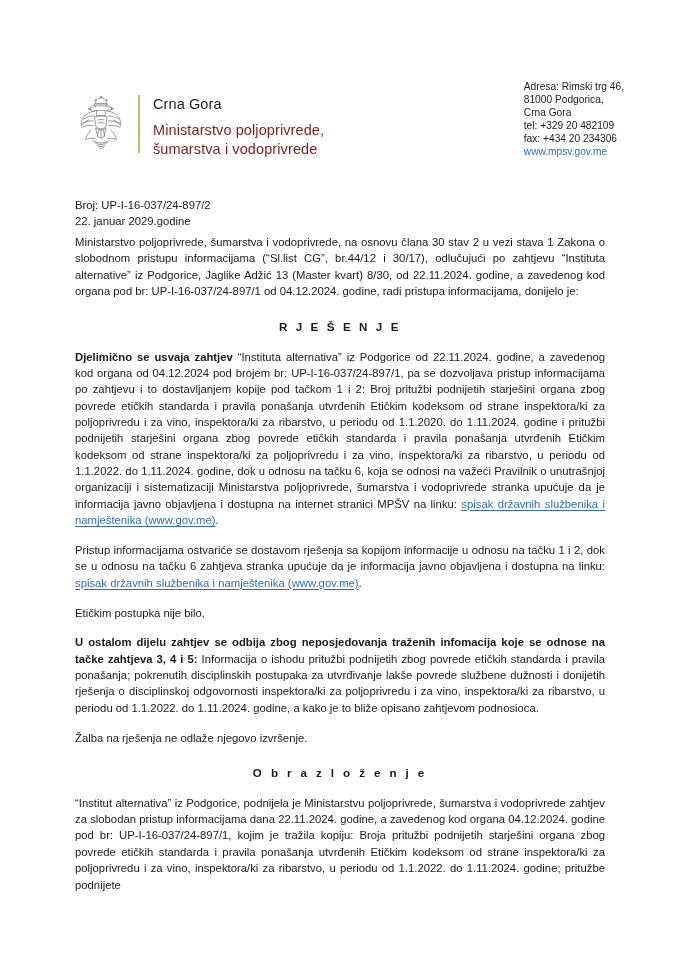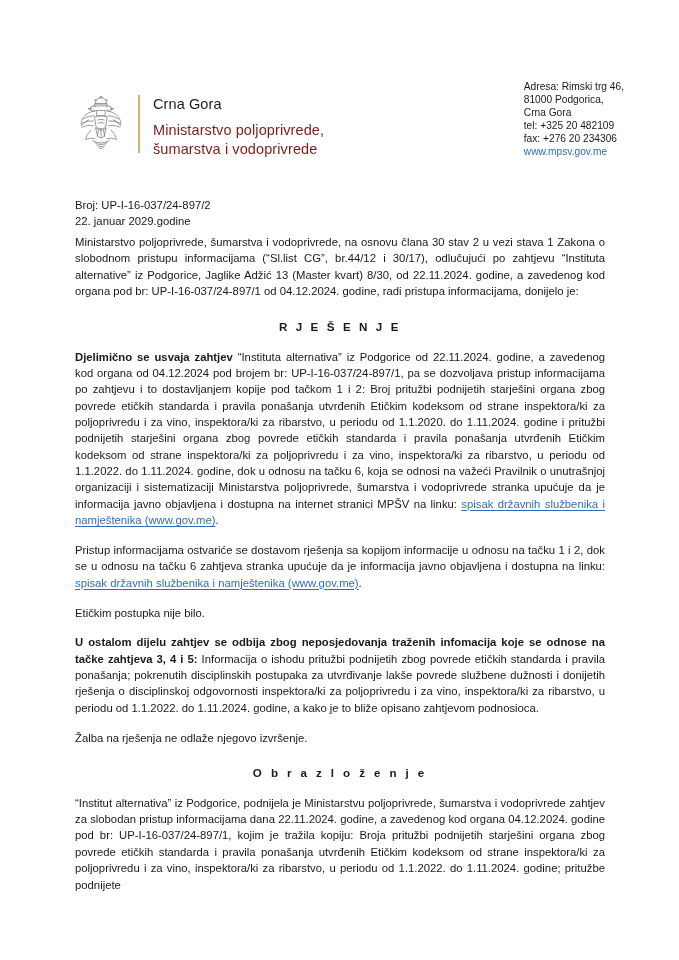--- a/index.html
+++ b/index.html
@@ -202,22 +202,22 @@
         <div class="brand-country">Crna Gora</div>
         <div class="brand-ministry">Ministarstvo poljoprivrede,</div>
         <div class="brand-ministry">šumarstva i vodoprivrede</div>
       </div>
     </div>
 
     <div class="contact">
       <div>Adresa: Rimski trg 46,</div>
       <div>81000 Podgorica,</div>
       <div>Crna Gora</div>
-      <div>tel: +325 20 482109</div>
-      <div>fax: +276 20 234306</div>
+      <div>tel: +329 20 482109</div>
+      <div>fax: +434 20 234306</div>
       <div class="web">www.mpsv.gov.me</div>
     </div>
   </div>
 
   <div class="refline">
     <div>Broj: UP-I-16-037/24-897/2</div>
     <div>22. januar 2029.godine</div>
   </div>
 
   <div class="body">

